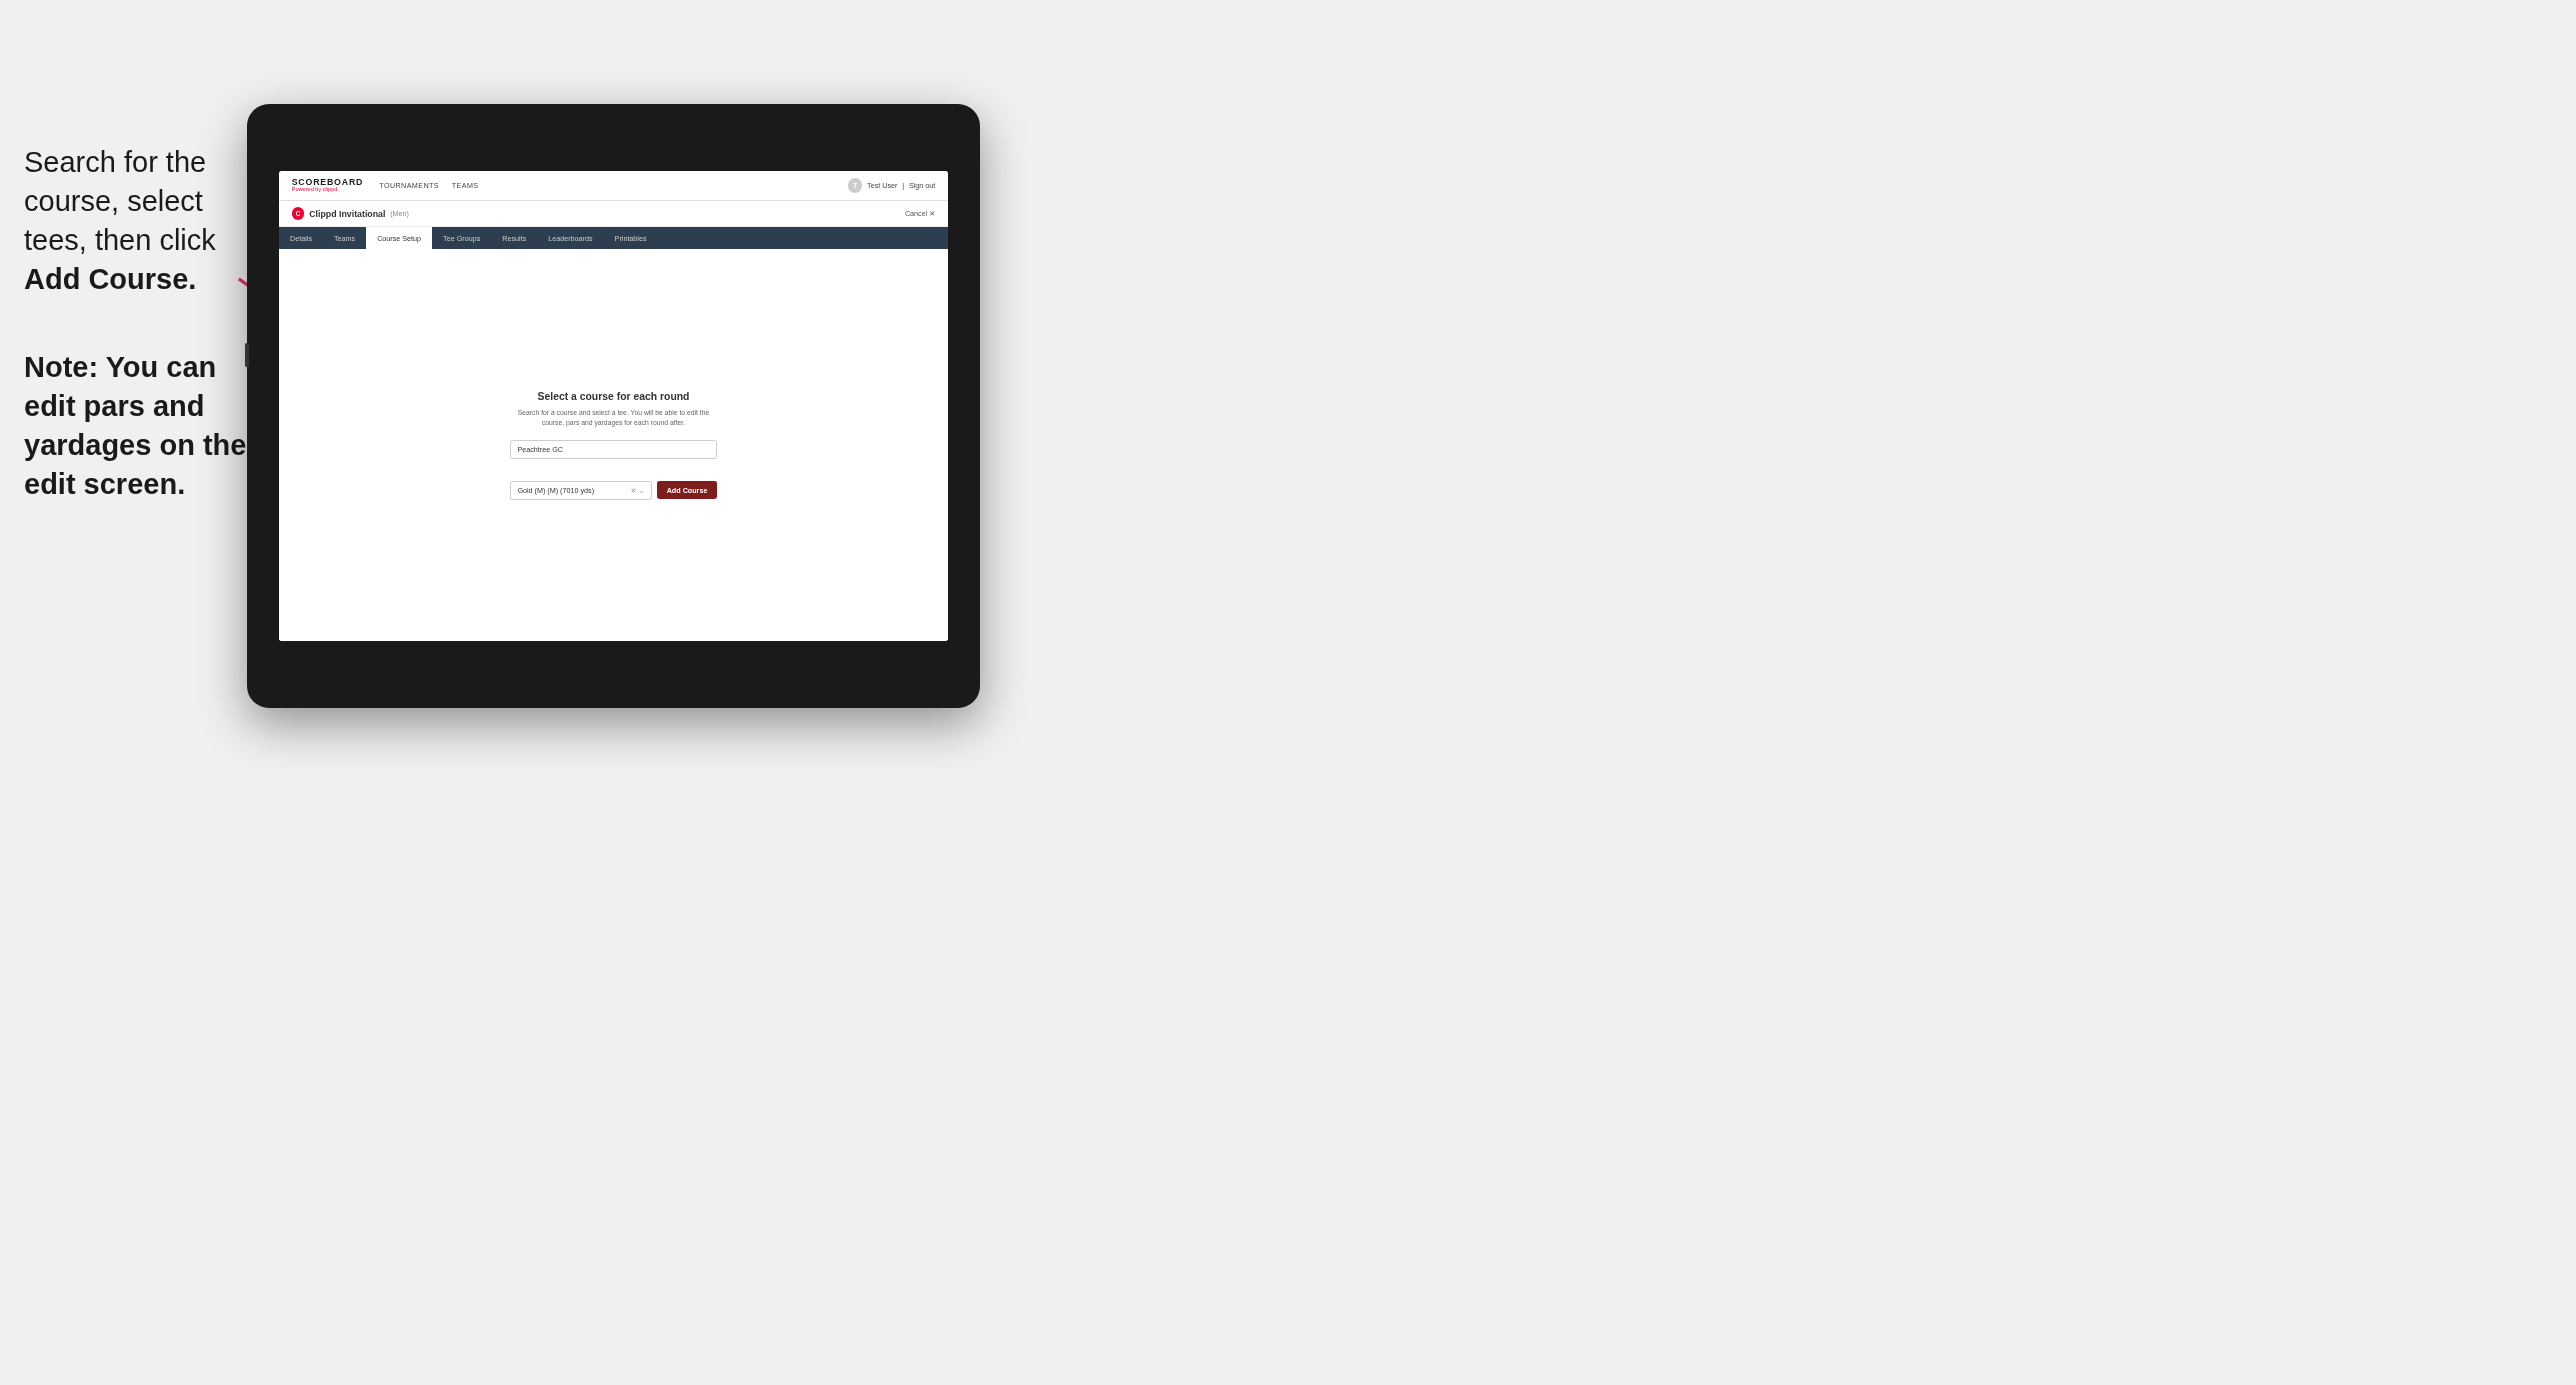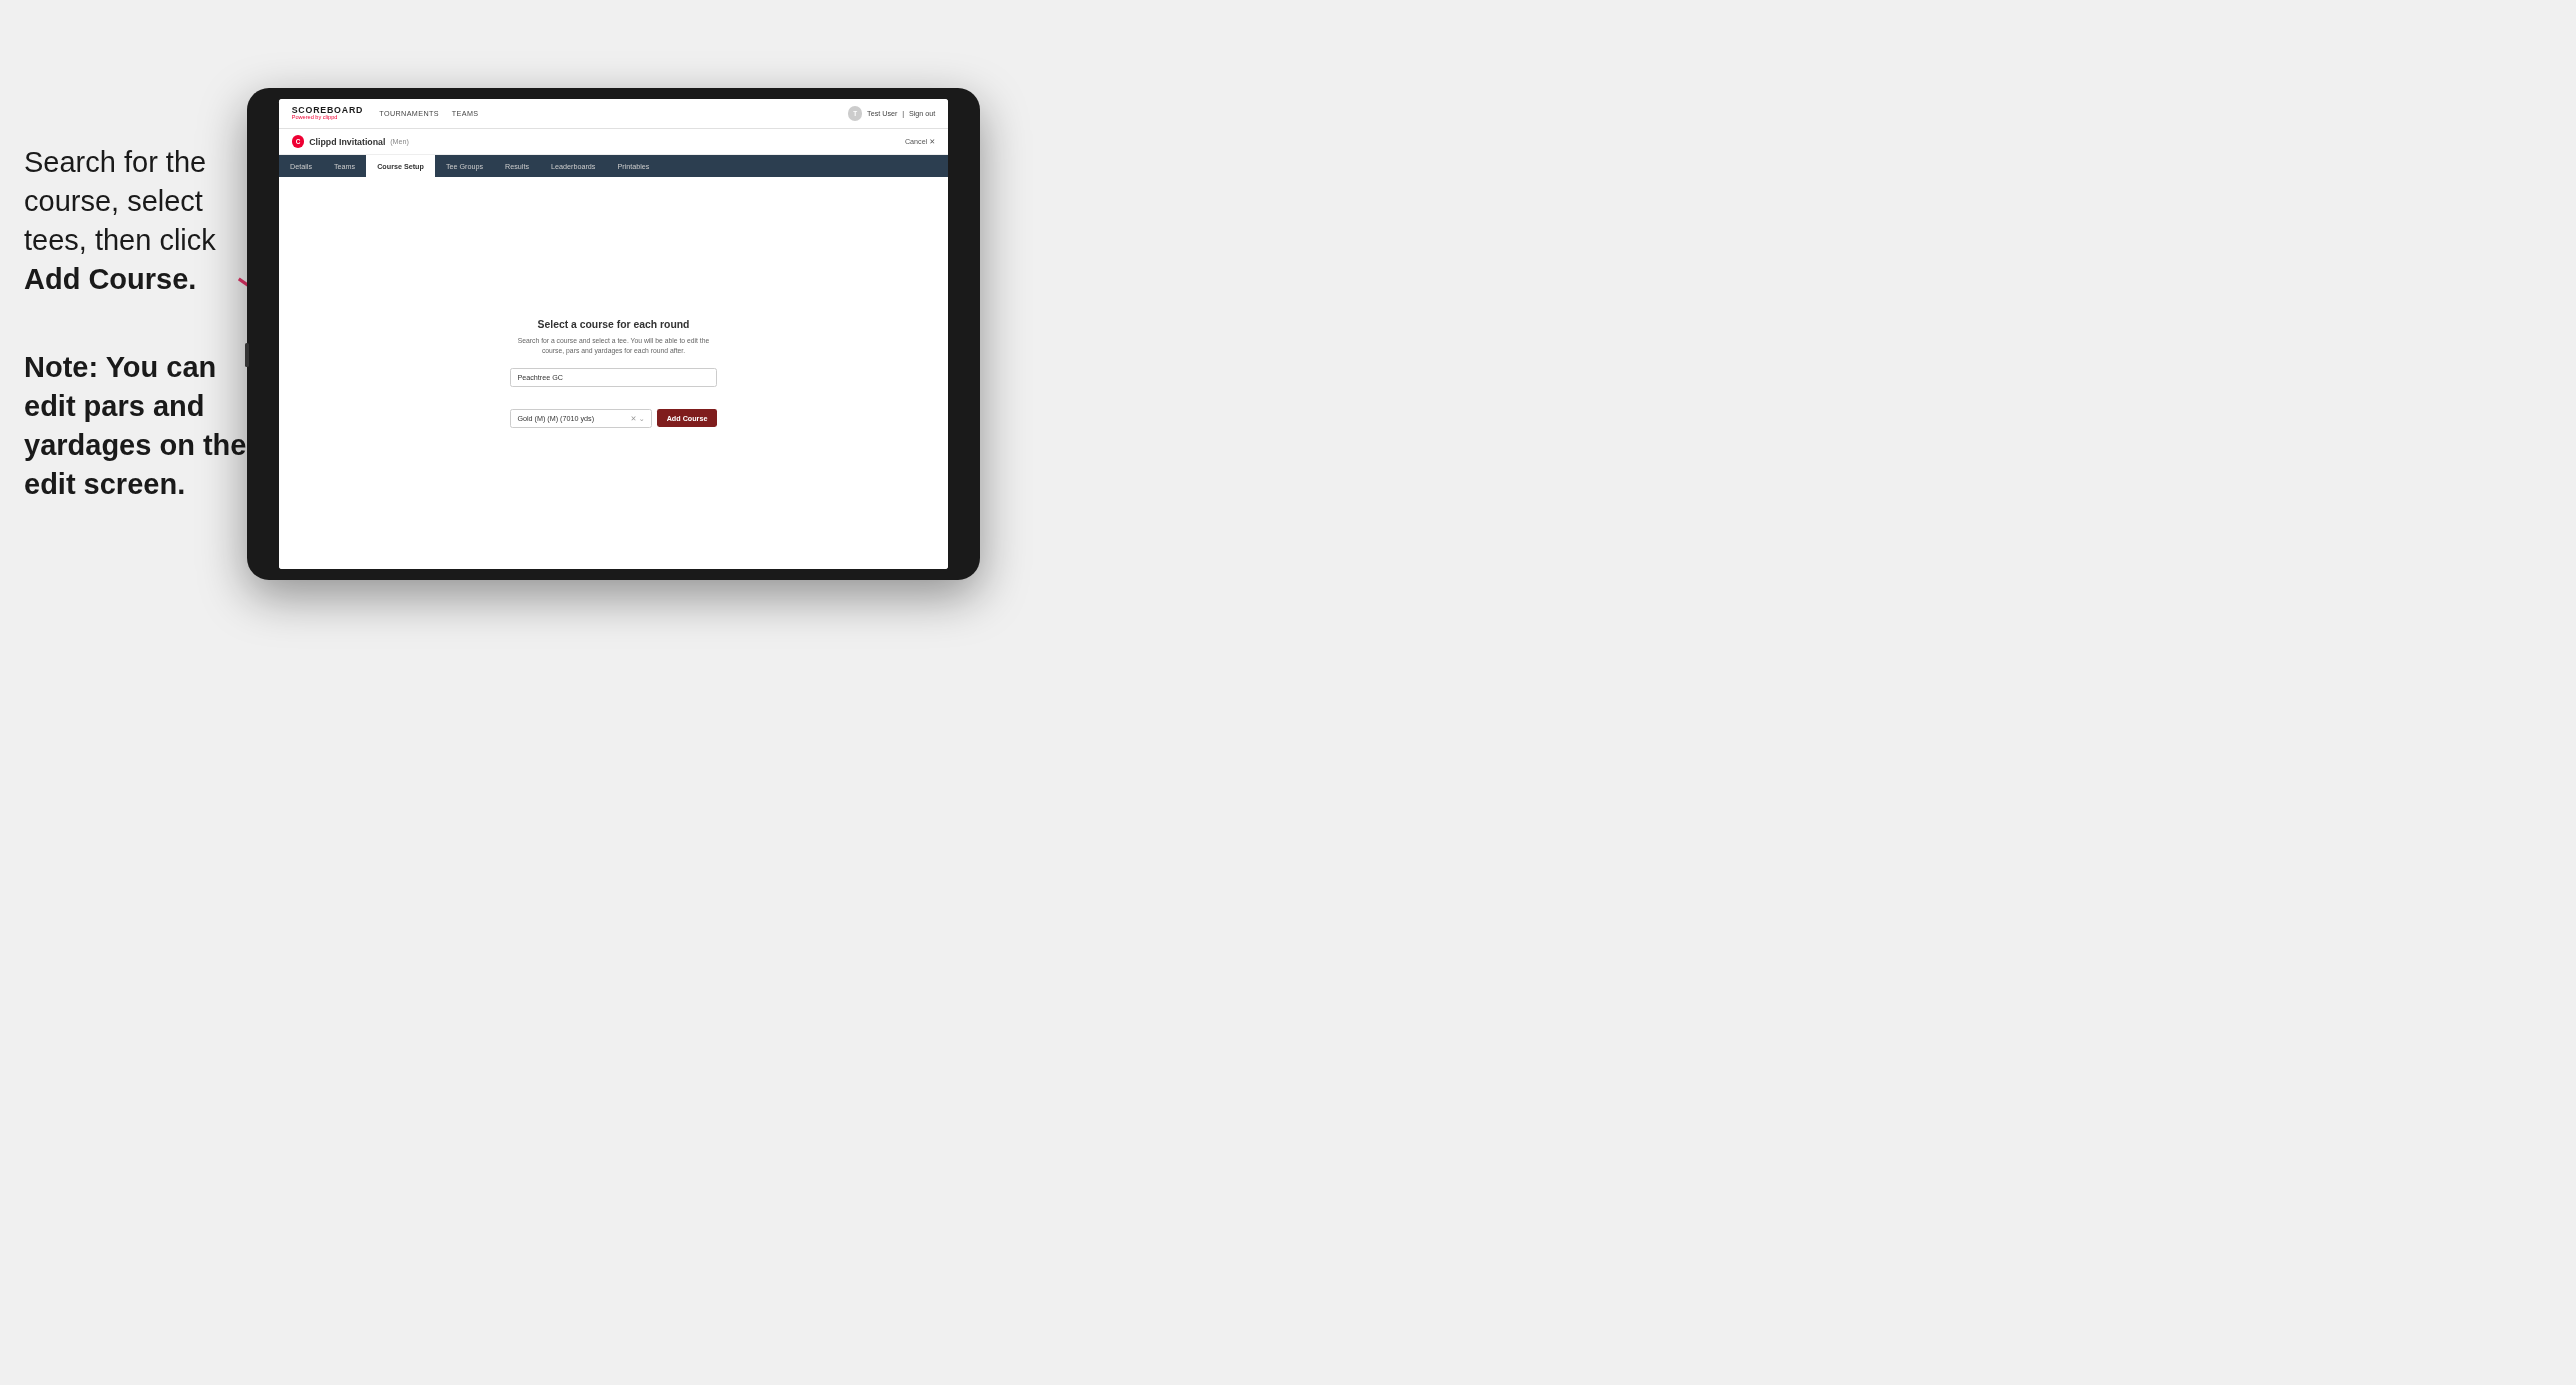--- a/index.html
+++ b/index.html
@@ -22,23 +22,23 @@
       line-height: 1.35;
       color: #1a1a1a;
     }
     .annotation .bold { font-weight: 700; }
     .annotation .note { margin-top: 48px; }
 
     
     .tablet-frame {
       position: absolute;
       left: 247px;
-      top: 88px;
+      top: 104px;
       width: 733px;
-      height: 492px;
+      height: 604px;
       background: #1a1a1a;
       border-radius: 22px;
       box-shadow: 0 16px 48px rgba(0,0,0,0.4);
       display: flex;
       align-items: center;
       justify-content: center;
     }
 
     .tablet-screen {
       width: 669px;
@@ -184,21 +184,21 @@
       padding: 6.4px 11px;
       font-size: 7.2px;
       color: #ccc;
       cursor: pointer;
       white-space: nowrap;
     }
 
     .sub-nav-tab.active {
       background: #fff;
       color: #333;
-      font-weight: 700;
+      font-weight: 400;
     }
 
     
     .main-content {
       flex: 1;
       background: #fff;
       display: flex;
       flex-direction: column;
       align-items: center;
       justify-content: center;

